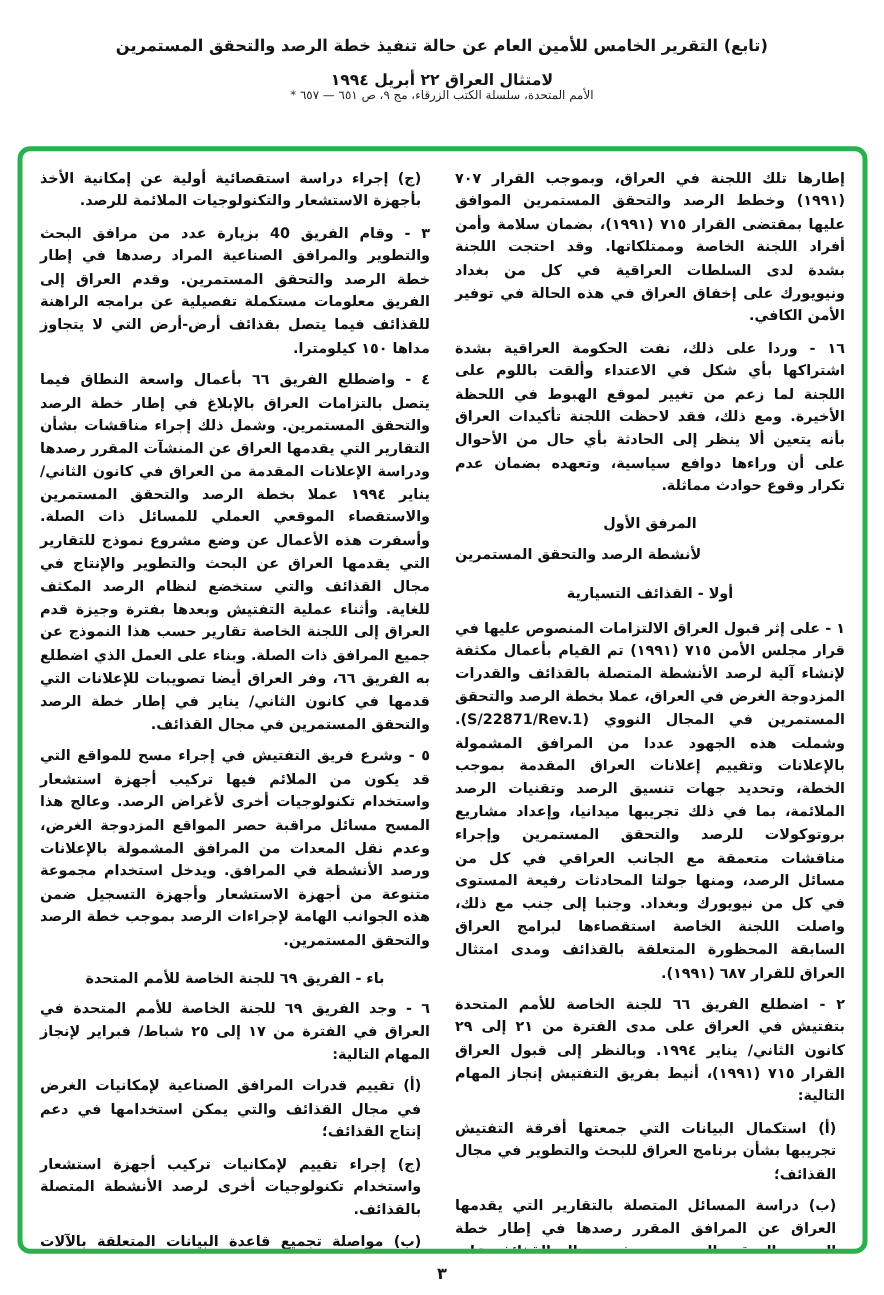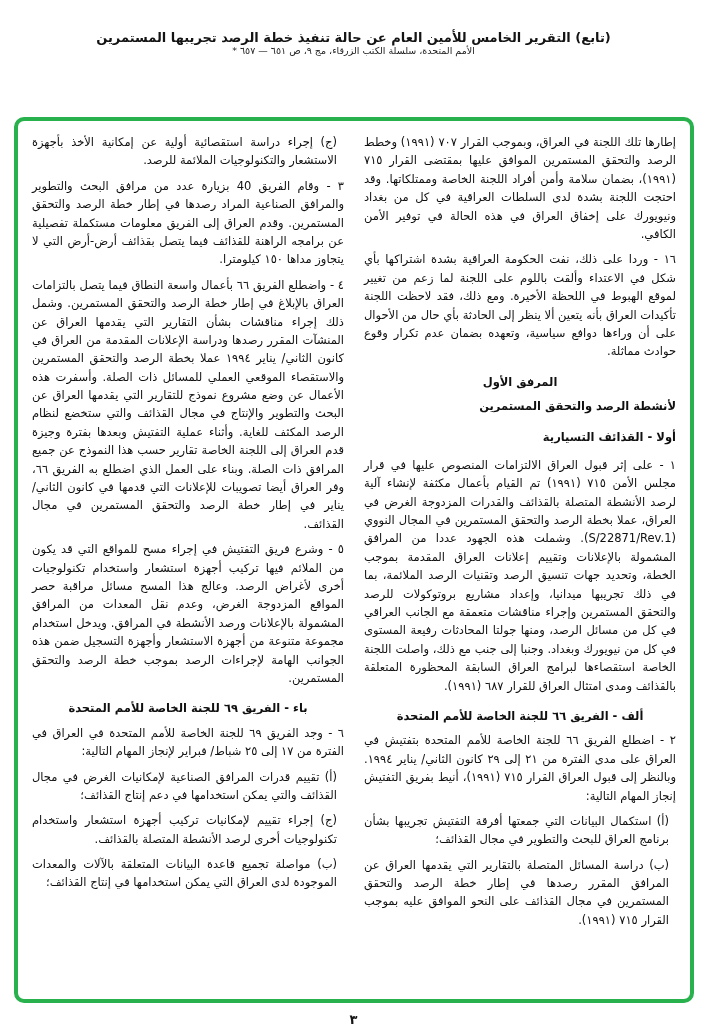--- a/index.html
+++ b/index.html
@@ -20,52 +20,52 @@
   .green-box {
     position: absolute; top: 117px; left: 14px; width: 680px; height: 886px;
     border: 4px solid #28b14c; border-radius: 10px;
     padding: 12px 14px 8px; overflow: hidden; background: #ffffff;
   }
   .columns { display: flex; direction: rtl; gap: 20px; height: 100%; }
   .col {
     width: 50%; direction: rtl; text-align: justify;
     font-size: 11.5px; line-height: 1.6; color: #101010;
   }
-  .col p { margin: 0 0 7px; }
+  .col p { margin: 0 0 7px; font-weight: bold; }
   p.list { padding-right: 7px; }
   p.h-right  { font-weight: 700; text-align: center;  margin: 12px 0 6px; }
-  p.sub-right{ font-weight: 700; text-align: right;  margin: 0 0 13px; }
-  p.h-center { font-weight: 700; text-align: right; margin: 12px 0 9px; }
+  p.sub-right{ font-weight: 700; text-align: left;  margin: 0 0 13px; }
+  p.h-center { font-weight: 700; text-align: center; margin: 12px 0 9px; }
 
   .pagenum {
     position: absolute; bottom: 9px; left: 0; right: 0;
     text-align: center; font-size: 13px; font-weight: 700;
   }
 </style>
 </head>
 <body>
 
 <div class="page">
 
   <div class="header">
-    <div class="title1">(تابع) التقرير الخامس للأمين العام عن حالة تنفيذ خطة الرصد تجريبها المستمرين</div>
+    <div class="title1">(تابع) التقرير الخامس للأمين العام عن حالة تنفيذ خطة الرصد والتحقق المستمرين</div>
+    <div class="title2">لامتثال العراق ٢٢ أبريل ١٩٩٤</div>
     <div class="source">الأمم المتحدة، سلسلة الكتب الزرقاء، مج ٩، ص ٦٥١ — ٦٥٧ *</div>
   </div>
 
   <div class="green-box" style="border-color: rgb(40, 177, 76);">
     <div class="columns">
 
       <div class="col">
         <p class="body">إطارها تلك اللجنة في العراق، وبموجب القرار ٧٠٧ (١٩٩١) وخطط الرصد والتحقق المستمرين الموافق عليها بمقتضى القرار ٧١٥ (١٩٩١)، بضمان سلامة وأمن أفراد اللجنة الخاصة وممتلكاتها. وقد احتجت اللجنة بشدة لدى السلطات العراقية في كل من بغداد ونيويورك على إخفاق العراق في هذه الحالة في توفير الأمن الكافي.</p>
         <p class="body">١٦ - وردا على ذلك، نفت الحكومة العراقية بشدة اشتراكها بأي شكل في الاعتداء وألقت باللوم على اللجنة لما زعم من تغيير لموقع الهبوط في اللحظة الأخيرة. ومع ذلك، فقد لاحظت اللجنة تأكيدات العراق بأنه يتعين ألا ينظر إلى الحادثة بأي حال من الأحوال على أن وراءها دوافع سياسية، وتعهده بضمان عدم تكرار وقوع حوادث مماثلة.</p>
         <p class="h-right">المرفق الأول</p>
         <p class="sub-right">لأنشطة الرصد والتحقق المستمرين</p>
         <p class="h-center">أولا - القذائف التسيارية</p>
         <p class="body">١ - على إثر قبول العراق الالتزامات المنصوص عليها في قرار مجلس الأمن ٧١٥ (١٩٩١) تم القيام بأعمال مكثفة لإنشاء آلية لرصد الأنشطة المتصلة بالقذائف والقدرات المزدوجة الغرض في العراق، عملا بخطة الرصد والتحقق المستمرين في المجال النووي (S/22871/Rev.1). وشملت هذه الجهود عددا من المرافق المشمولة بالإعلانات وتقييم إعلانات العراق المقدمة بموجب الخطة، وتحديد جهات تنسيق الرصد وتقنيات الرصد الملائمة، بما في ذلك تجريبها ميدانيا، وإعداد مشاريع بروتوكولات للرصد والتحقق المستمرين وإجراء مناقشات متعمقة مع الجانب العراقي في كل من مسائل الرصد، ومنها جولتا المحادثات رفيعة المستوى في كل من نيويورك وبغداد. وجنبا إلى جنب مع ذلك، واصلت اللجنة الخاصة استقصاءها لبرامج العراق السابقة المحظورة المتعلقة بالقذائف ومدى امتثال العراق للقرار ٦٨٧ (١٩٩١).</p>
-        <p class="h-right">ألف - الفريق ٦٦ للجنة الخاصة للأمم المتحدة</p>
         <p class="body">٢ - اضطلع الفريق ٦٦ للجنة الخاصة للأمم المتحدة بتفتيش في العراق على مدى الفترة من ٢١ إلى ٢٩ كانون الثاني/ يناير ١٩٩٤. وبالنظر إلى قبول العراق القرار ٧١٥ (١٩٩١)، أنيط بفريق التفتيش إنجاز المهام التالية:</p>
         <p class="list">(أ) استكمال البيانات التي جمعتها أفرقة التفتيش تجريبها بشأن برنامج العراق للبحث والتطوير في مجال القذائف؛</p>
         <p class="list">(ب) دراسة المسائل المتصلة بالتقارير التي يقدمها العراق عن المرافق المقرر رصدها في إطار خطة الرصد والتحقق المستمرين في مجال القذائف على النحو الموافق عليه بموجب القرار ٧١٥ (١٩٩١).</p>
       </div>
 
       <div class="col">
         <p class="list">(ج) إجراء دراسة استقصائية أولية عن إمكانية الأخذ بأجهزة الاستشعار والتكنولوجيات الملائمة للرصد.</p>
         <p class="body">٣ - وقام الفريق 40 بزيارة عدد من مرافق البحث والتطوير والمرافق الصناعية المراد رصدها في إطار خطة الرصد والتحقق المستمرين. وقدم العراق إلى الفريق معلومات مستكملة تفصيلية عن برامجه الراهنة للقذائف فيما يتصل بقذائف أرض-أرض التي لا يتجاوز مداها ١٥٠ كيلومترا.</p>
         <p class="body">٤ - واضطلع الفريق ٦٦ بأعمال واسعة النطاق فيما يتصل بالتزامات العراق بالإبلاغ في إطار خطة الرصد والتحقق المستمرين. وشمل ذلك إجراء مناقشات بشأن التقارير التي يقدمها العراق عن المنشآت المقرر رصدها ودراسة الإعلانات المقدمة من العراق في كانون الثاني/ يناير ١٩٩٤ عملا بخطة الرصد والتحقق المستمرين والاستقصاء الموقعي العملي للمسائل ذات الصلة. وأسفرت هذه الأعمال عن وضع مشروع نموذج للتقارير التي يقدمها العراق عن البحث والتطوير والإنتاج في مجال القذائف والتي ستخضع لنظام الرصد المكثف للغاية. وأثناء عملية التفتيش وبعدها بفترة وجيزة قدم العراق إلى اللجنة الخاصة تقارير حسب هذا النموذج عن جميع المرافق ذات الصلة. وبناء على العمل الذي اضطلع به الفريق ٦٦، وفر العراق أيضا تصويبات للإعلانات التي قدمها في كانون الثاني/ يناير في إطار خطة الرصد والتحقق المستمرين في مجال القذائف.</p>
         <p class="body">٥ - وشرع فريق التفتيش في إجراء مسح للمواقع التي قد يكون من الملائم فيها تركيب أجهزة استشعار واستخدام تكنولوجيات أخرى لأغراض الرصد. وعالج هذا المسح مسائل مراقبة حصر المواقع المزدوجة الغرض، وعدم نقل المعدات من المرافق المشمولة بالإعلانات ورصد الأنشطة في المرافق. ويدخل استخدام مجموعة متنوعة من أجهزة الاستشعار وأجهزة التسجيل ضمن هذه الجوانب الهامة لإجراءات الرصد بموجب خطة الرصد والتحقق المستمرين.</p>

